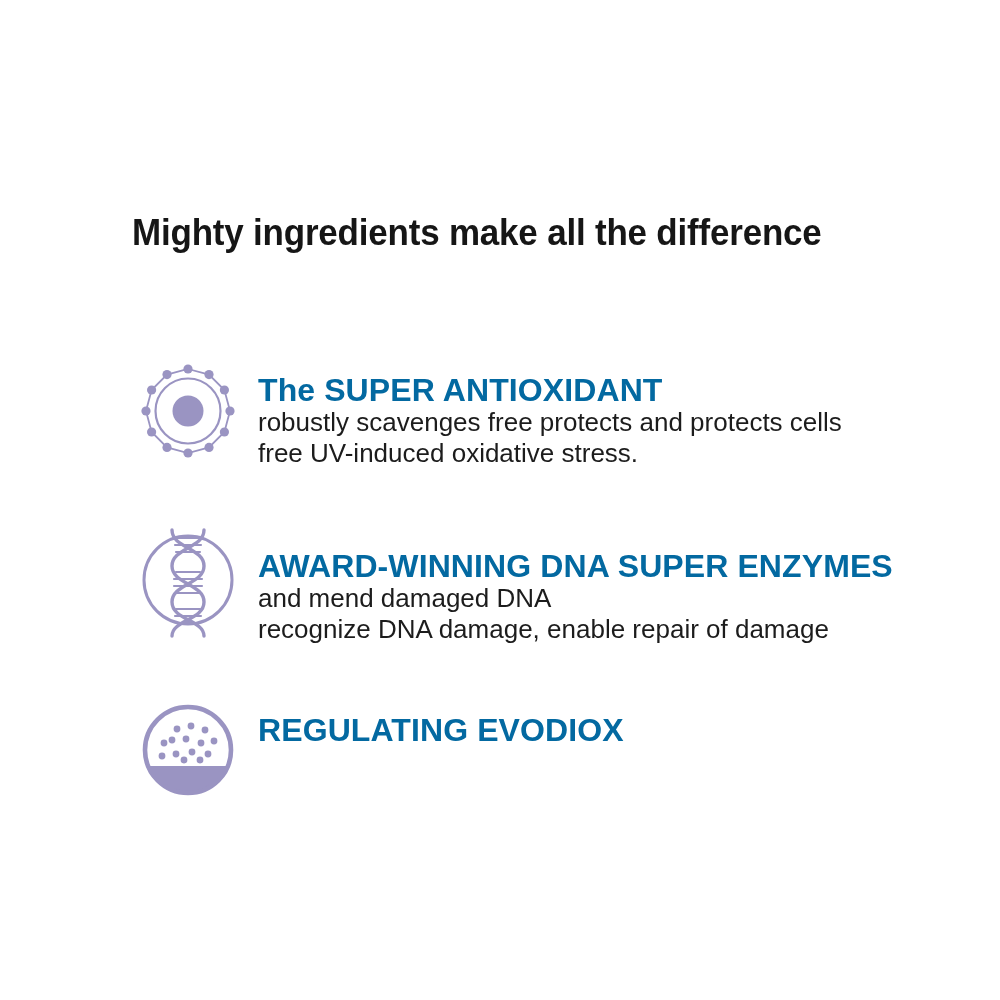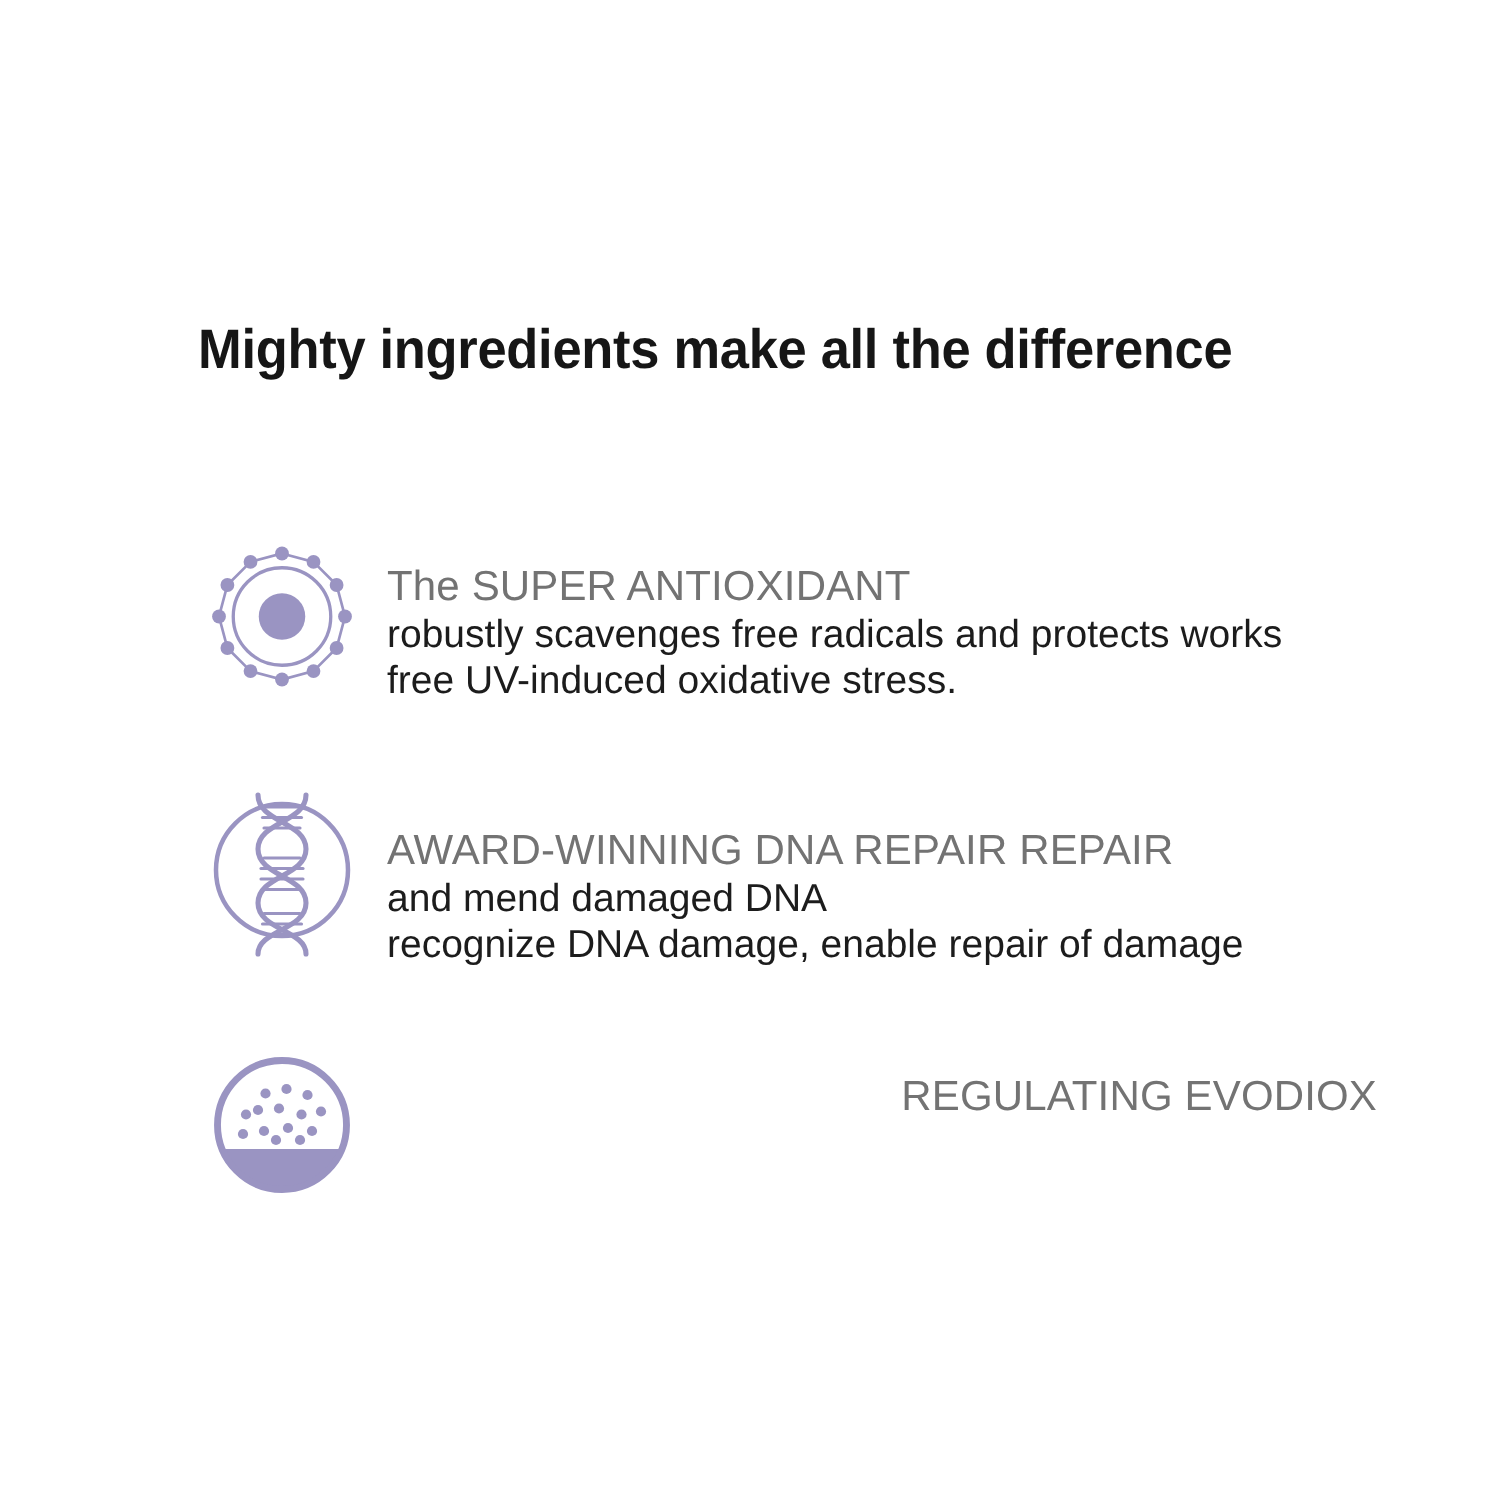--- a/index.html
+++ b/index.html
@@ -77,27 +77,27 @@
     overflow: visible;
   }
 
   .feature-text {
     position: absolute;
     left: 124px;
     top: 12px;
     width: 660px;
   }
   .feature-2 .feature-text { top: 26px; }
-  .feature-3 .feature-text { top: 20px; text-align: right; }
+  .feature-3 .feature-text { top: 20px; }
 
   .feature-title {
-    font-size: 28px;
+    font-size: 32px;
     line-height: 33px;
-    font-weight: 400;
-    color: #737373;
+    font-weight: 700;
+    color: #0369a1;
     letter-spacing: 0.1px;
     white-space: nowrap;
   }
 
   .feature-desc {
     font-size: 26px;
     line-height: 31px;
     font-weight: 400;
     color: #1c1c1c;
     letter-spacing: 0px;
@@ -142,21 +142,21 @@
 
           <circle cx="54" cy="47" r="32.5" fill="none" stroke="#9a94c2" stroke-width="2.2"></circle>
 
           <circle cx="54" cy="47" r="15.5" fill="#9a94c2"></circle>
         </svg>
       </div>
 
       <div class="feature-text">
         <div class="feature-title">The SUPER ANTIOXIDANT</div>
         <div class="feature-desc">
-          <span class="line">robustly scavenges free radicals and protects works</span>
+          <span class="line">robustly scavenges free protects and protects cells</span>
           <span class="line">free UV-induced oxidative stress.</span>
         </div>
       </div>
     </div>
 
     <div class="feature feature-2">
 
       <div class="feature-icon">
         <svg viewBox="0 0 108 108" xmlns="http://www.w3.org/2000/svg">
 
@@ -178,21 +178,21 @@
             <line x1="42" y1="67" x2="66" y2="67"></line>
 
             <line x1="42" y1="83" x2="66" y2="83"></line>
             <line x1="41" y1="90" x2="67" y2="90"></line>
             <line x1="44" y1="97" x2="64" y2="97"></line>
           </g>
         </svg>
       </div>
 
       <div class="feature-text">
-        <div class="feature-title">AWARD-WINNING DNA REPAIR REPAIR</div>
+        <div class="feature-title">AWARD-WINNING DNA SUPER ENZYMES</div>
         <div class="feature-desc">
           <span class="line">and mend damaged DNA</span>
           <span class="line">recognize DNA damage, enable repair of damage</span>
         </div>
       </div>
     </div>
 
     <div class="feature feature-3">
 
       <div class="feature-icon">

